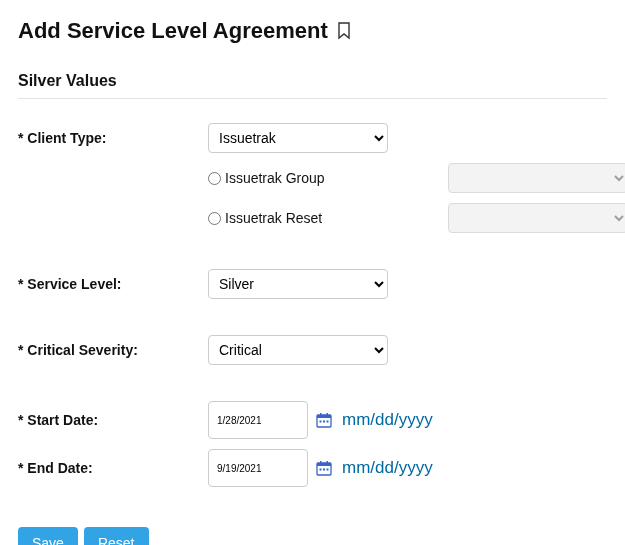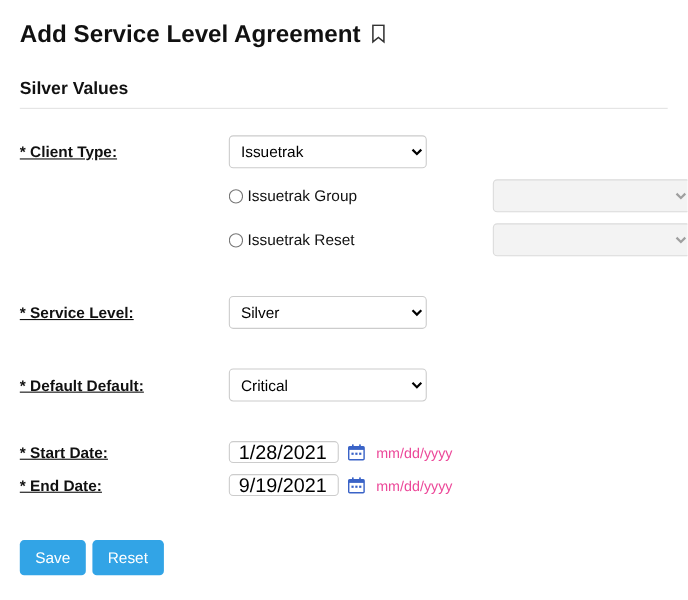--- a/index.html
+++ b/index.html
@@ -37,21 +37,20 @@
     display: flex;
     align-items: center;
     margin-bottom: 16px;
   }
   .row.tight { margin-bottom: 10px; }
   .row.gap-after { margin-bottom: 36px; }
   .label-col {
     width: 190px;
     flex-shrink: 0;
     font-weight: 600;
-    text-decoration: underline;
   }
   .mid-col {
     width: 240px;
     flex-shrink: 0;
     display: flex;
     align-items: center;
   }
   .right-col {
     flex-shrink: 0;
   }
@@ -76,34 +75,34 @@
   }
   select.mid-select {
     width: 180px;
   }
   select:disabled {
     background: #eee;
     color: #777;
   }
   input.date-input {
     width: 100px;
-    height: 20px;
+    height: 38px;
     border: 1px solid #ccc;
     border-radius: 4px;
     padding: 0 8px;
-    font-size: 18px;
+    font-size: 10px;
   }
   .cal-icon {
     margin: 0 10px 0 8px;
     color: #3a63c7;
     display: inline-flex;
   }
   .date-hint {
-    font-size: 13px;
-    color: #ec4899;
+    font-size: 17px;
+    color: #0369a1;
   }
   .button-row {
     margin-top: 40px;
     display: flex;
     gap: 6px;
   }
   .btn {
     background: #32a4e6;
     color: #fff;
     border: none;
@@ -170,21 +169,21 @@
 <div class="row gap-after">
   <div class="label-col">* Service Level:</div>
   <div class="mid-col">
     <select class="mid-select">
       <option>Silver</option>
     </select>
   </div>
 </div>
 
 <div class="row gap-after">
-  <div class="label-col">* Default Default:</div>
+  <div class="label-col">* Critical Severity:</div>
   <div class="mid-col">
     <select class="mid-select">
       <option>Critical</option>
     </select>
   </div>
 </div>
 
 <div class="row tight">
   <div class="label-col">* Start Date:</div>
   <div class="mid-col">

